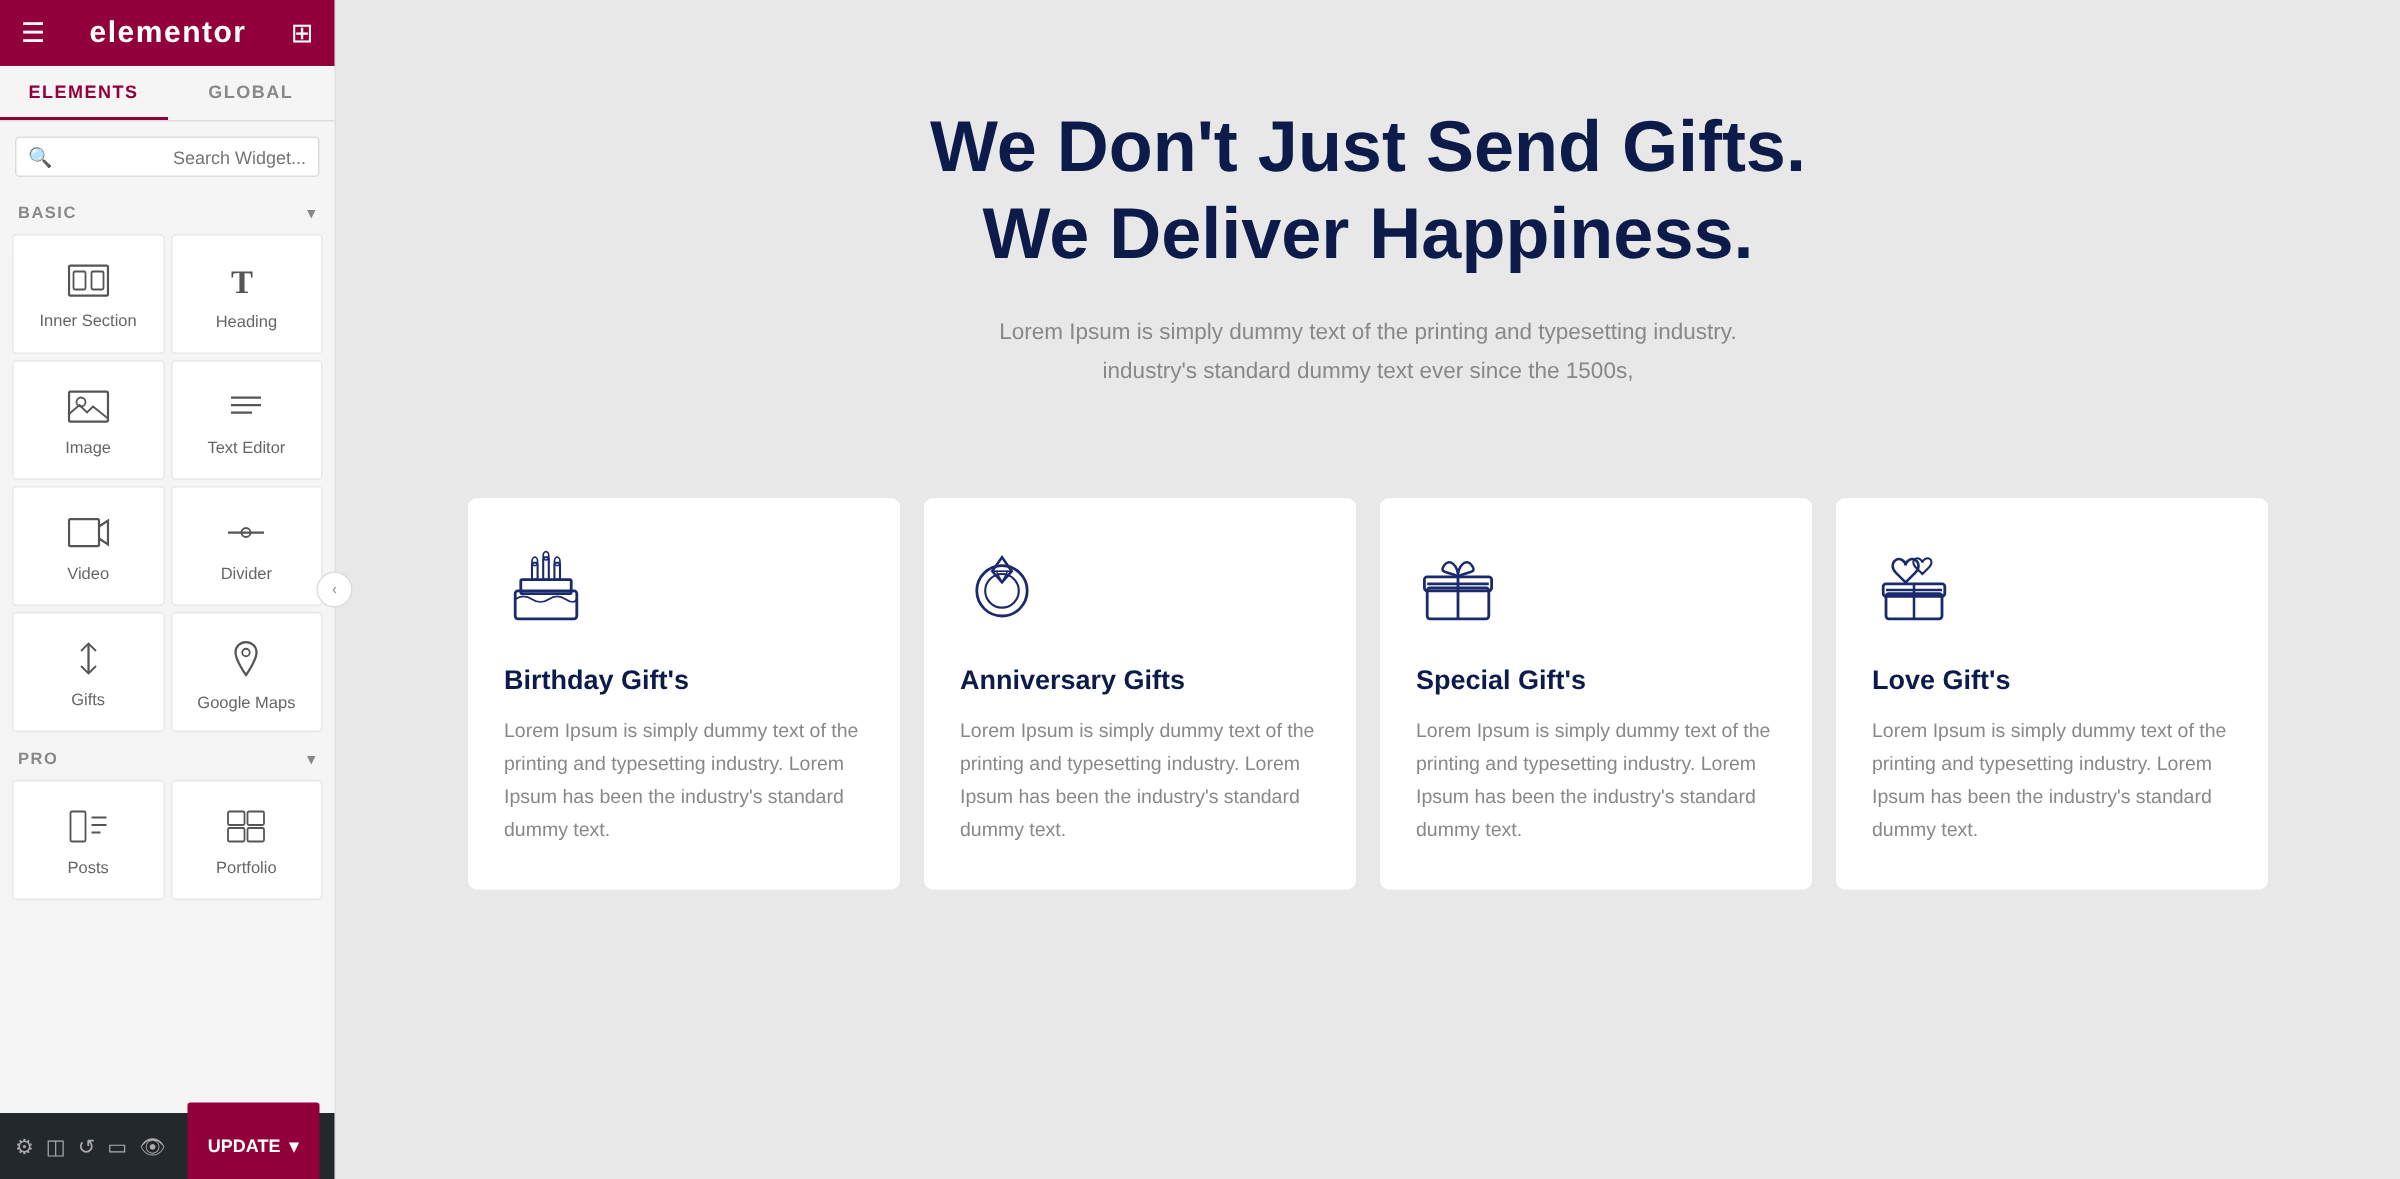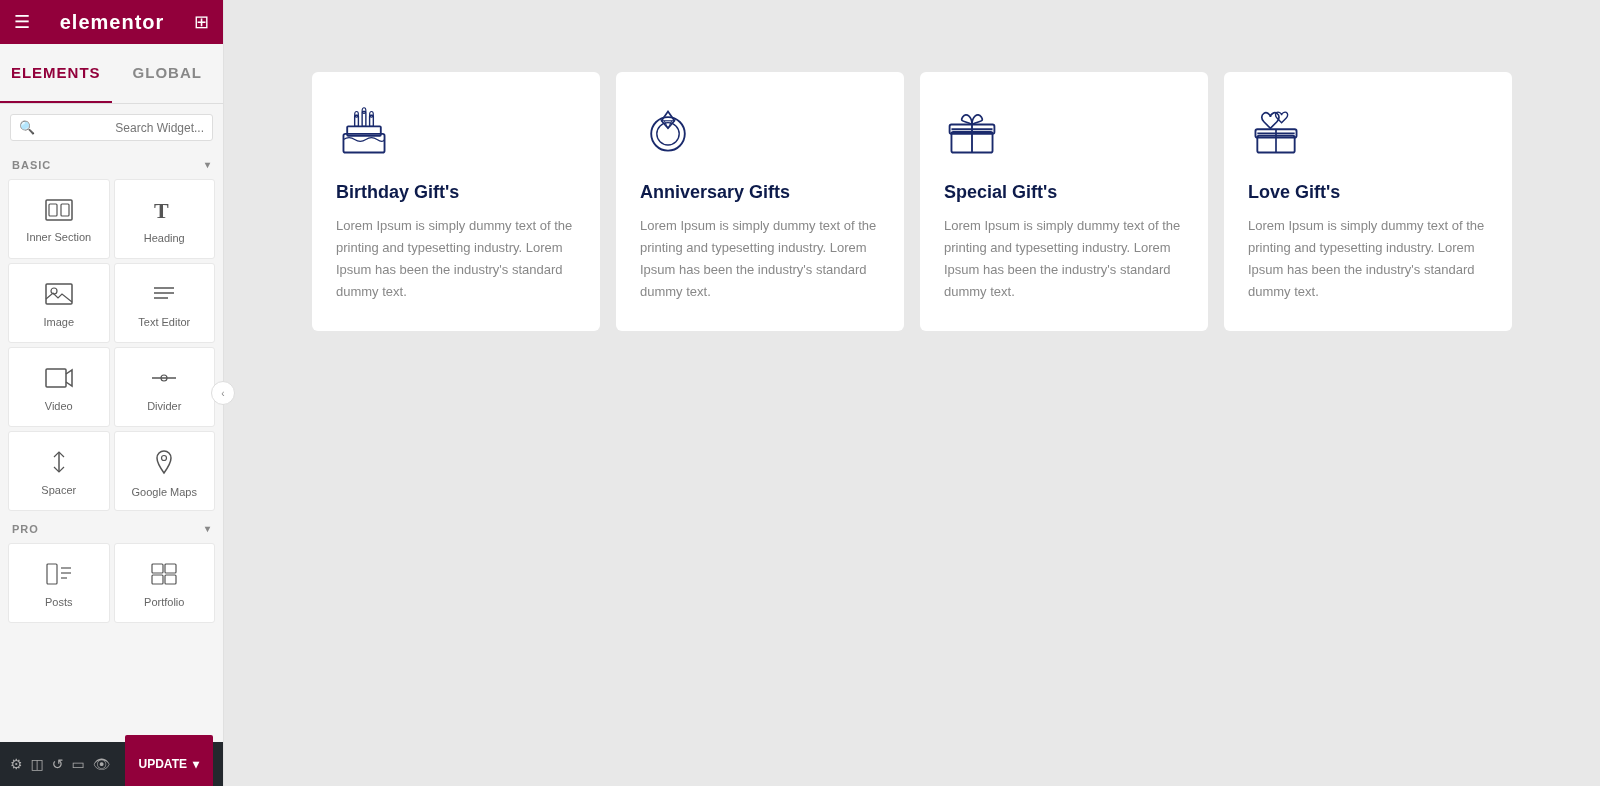--- a/index.html
+++ b/index.html
@@ -28,22 +28,22 @@
     .sidebar-header .logo { color: #fff; font-size: 20px; font-weight: bold; letter-spacing: 1px; }
     .sidebar-header .grid-icon { color: #fff; font-size: 18px; cursor: pointer; }
 
     .sidebar-tabs {
       display: flex;
       border-bottom: 1px solid #ddd;
     }
     .sidebar-tab {
       flex: 1;
       text-align: center;
-      padding: 20px 0;
-      font-size: 15px;
+      padding: 10px 0;
+      font-size: 12px;
       font-weight: 600;
       letter-spacing: 1px;
       cursor: pointer;
       color: #888;
       text-transform: uppercase;
     }
     .sidebar-tab.active {
       color: #92003b;
       border-bottom: 2px solid #92003b;
     }
@@ -318,21 +318,21 @@
       </div>
 
       <div class="widget-item">
         <div class="widget-icon">
           <svg width="28" height="24" viewBox="0 0 28 24" fill="none">
             <line x1="14" y1="3" x2="14" y2="21" stroke="#555" stroke-width="1.5"></line>
             <path d="M9 7l5-5 5 5" stroke="#555" stroke-width="1.2" fill="none"></path>
             <path d="M9 17l5 5 5-5" stroke="#555" stroke-width="1.2" fill="none"></path>
           </svg>
         </div>
-        <span class="widget-label">Spacer</span>
+        <span class="widget-label">Gifts</span>
       </div>
 
       <div class="widget-item">
         <div class="widget-icon">
           <svg width="28" height="28" viewBox="0 0 28 28" fill="none">
             <path d="M14 3C10.1 3 7 6.1 7 10c0 5.25 7 15 7 15s7-9.75 7-15c0-3.9-3.1-7-7-7z" stroke="#555" stroke-width="1.5" fill="none"></path>
             <circle cx="14" cy="10" r="2.5" stroke="#555" stroke-width="1.2" fill="none"></circle>
           </svg>
         </div>
         <span class="widget-label">Google Maps</span>
@@ -389,20 +389,30 @@
     <button class="update-btn">
       <span>UPDATE</span>
       <span>▾</span>
     </button>
   </div>
 
 </div>
 
 <div class="main-content">
 
+  <div class="hero-section">
+    <div class="hero-title">
+      <div>We Don't Just Send Gifts.</div>
+      <div>We Deliver Happiness.</div>
+    </div>
+    <div class="hero-subtitle">
+      Lorem Ipsum is simply dummy text of the printing and typesetting industry.<br>
+      industry's standard dummy text ever since the 1500s,
+    </div>
+  </div>
 
   <div class="cards-section">
 
     <div class="card">
       <div>
         <svg class="card-svg" viewBox="0 0 60 60" fill="none" xmlns="http://www.w3.org/2000/svg">
 
           <rect x="8" y="32" width="44" height="20" rx="2" stroke="#1a2a6c" stroke-width="2" fill="none"></rect>
 
           <rect x="12" y="24" width="36" height="10" rx="1" stroke="#1a2a6c" stroke-width="2" fill="none"></rect>

